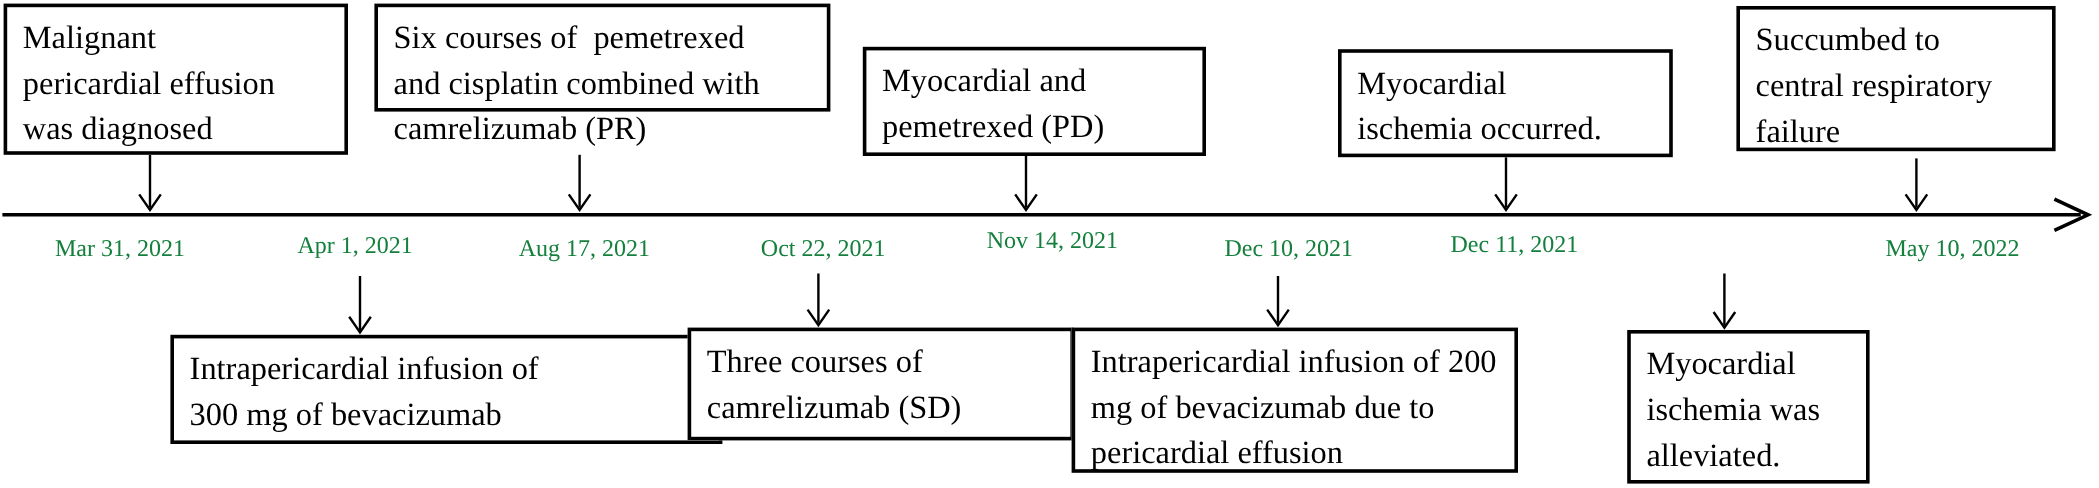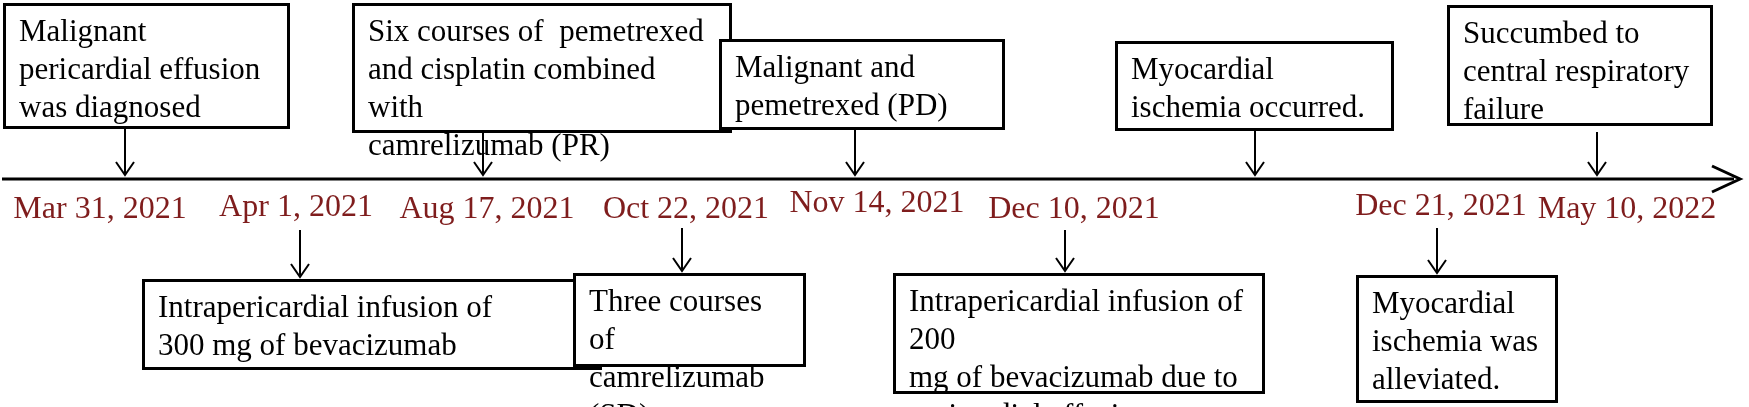--- a/index.html
+++ b/index.html
@@ -16,32 +16,32 @@
     position: absolute;
     left: 0; top: 0;
     width: 1749px; height: 407px;
   }
   .event-box {
     position: absolute;
     box-sizing: border-box;
     background: #ffffff;
     border: 3px solid #000000;
     padding: 6px 13px;
-    font-size: 31px;
+    font-size: 27px;
     line-height: 38px;
     white-space: pre-wrap;
     color: #000000;
   }
   .date-label {
     position: absolute;
     transform: translateX(-50%);
-    font-size: 32px;
+    font-size: 20px;
     line-height: 30px;
     white-space: nowrap;
-    color: #7f1d1d;
+    color: #15803d;
   }
 </style>
 </head>
 <body>
 
 <div id="figure">
 
   <svg id="arrow-layer" viewBox="0 0 1749 407" xmlns="http://www.w3.org/2000/svg">
 
     <line x1="2" y1="179" x2="1734" y2="179" stroke="#000" stroke-width="3"></line>
@@ -83,47 +83,47 @@
     <g fill="none" stroke="#000" stroke-width="2">
       <line x1="1437" y1="228" x2="1437" y2="271"></line>
         <polyline points="1428,260 1437,273 1446,260"></polyline>
     </g>
   </svg>
 
   <div class="event-box" style="left:3px; top:3px; width:287px; height:126px;">Malignant
 pericardial effusion
 was diagnosed</div>
 
-  <div class="event-box" style="left:312px; top:3px; width:380px; height:130px;margin-left:40px;">Six courses of  pemetrexed
+  <div class="event-box" style="left:312px; top:3px; width:380px; height:90px;">Six courses of  pemetrexed
 and cisplatin combined with
 camrelizumab (PR)</div>
 
-  <div class="event-box" style="left:719px; top:39px; width:286px; height:91px;">Malignant and
+  <div class="event-box" style="left:719px; top:39px; width:286px; height:91px;">Myocardial and
 pemetrexed (PD)</div>
 
   <div class="event-box" style="left:1115px; top:41px; width:279px; height:90px;">Myocardial
 ischemia occurred.</div>
 
   <div class="event-box" style="left:1447px; top:5px; width:266px; height:121px;">Succumbed to
 central respiratory
 failure</div>
 
   <div class="date-label" style="left:100px;  top:192px;">Mar 31, 2021</div>
   <div class="date-label" style="left:296px;  top:190px;">Apr 1, 2021</div>
   <div class="date-label" style="left:487px;  top:192px;">Aug 17, 2021</div>
   <div class="date-label" style="left:686px;  top:192px;">Oct 22, 2021</div>
   <div class="date-label" style="left:877px;  top:186px;">Nov 14, 2021</div>
   <div class="date-label" style="left:1074px; top:192px;">Dec 10, 2021</div>
-  <div class="date-label" style="left:1441px; top:189px;">Dec 21, 2021</div>
+  <div class="date-label" style="left:1262px; top:189px;">Dec 11, 2021</div>
   <div class="date-label" style="left:1627px; top:192px;">May 10, 2022</div>
 
   <div class="event-box" style="left:142px; top:279px; width:460px; height:91px;">Intrapericardial infusion of
 300 mg of bevacizumab</div>
 
-  <div class="event-box" style="left:573px; top:273px; width:233px; height:94px;">Three courses of
+  <div class="event-box" style="left:573px; top:273px; width:322px; height:94px;">Three courses of
 camrelizumab (SD)</div>
 
   <div class="event-box" style="left:893px; top:273px; width:372px; height:121px;">Intrapericardial infusion of 200
 mg of bevacizumab due to
 pericardial effusion</div>
 
   <div class="event-box" style="left:1356px; top:275px; width:202px; height:128px;">Myocardial
 ischemia was
 alleviated.</div>
 

